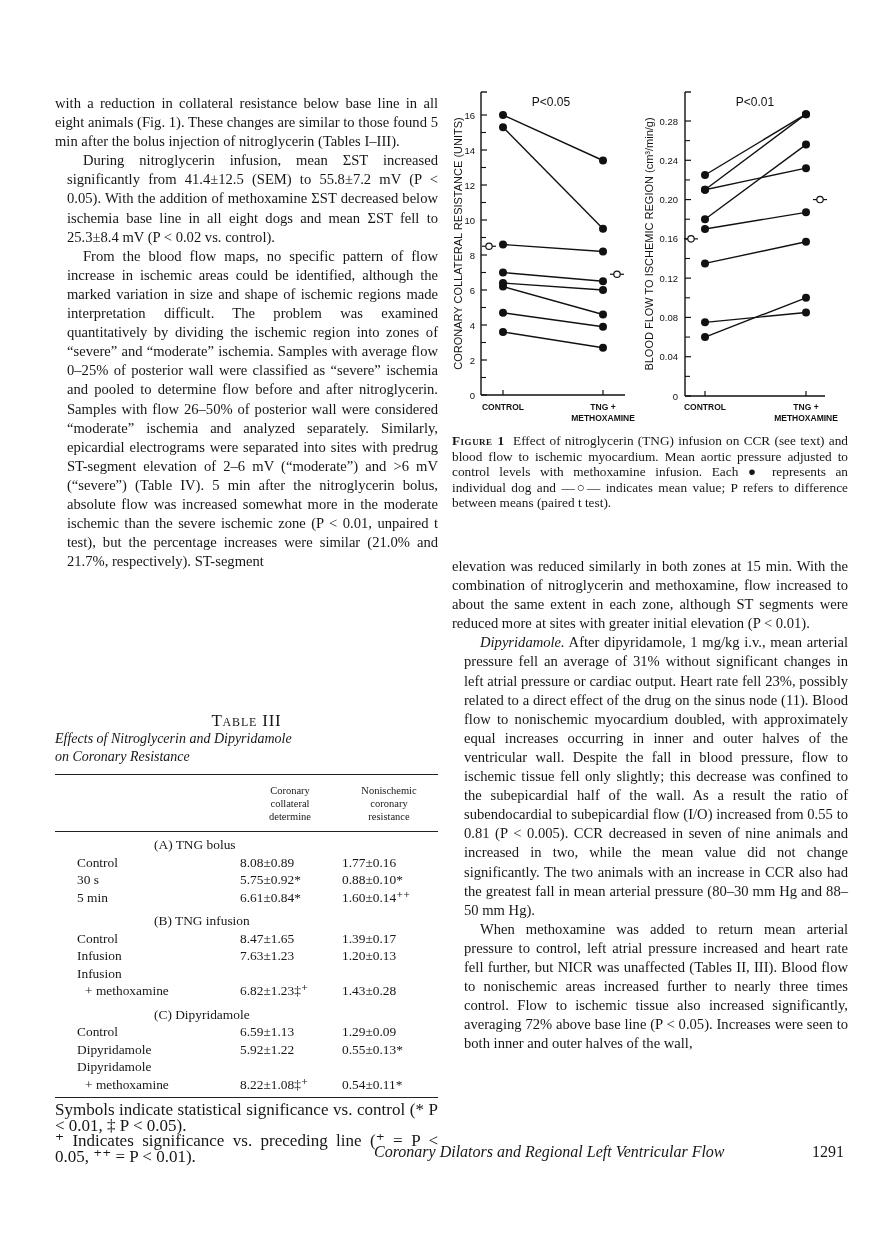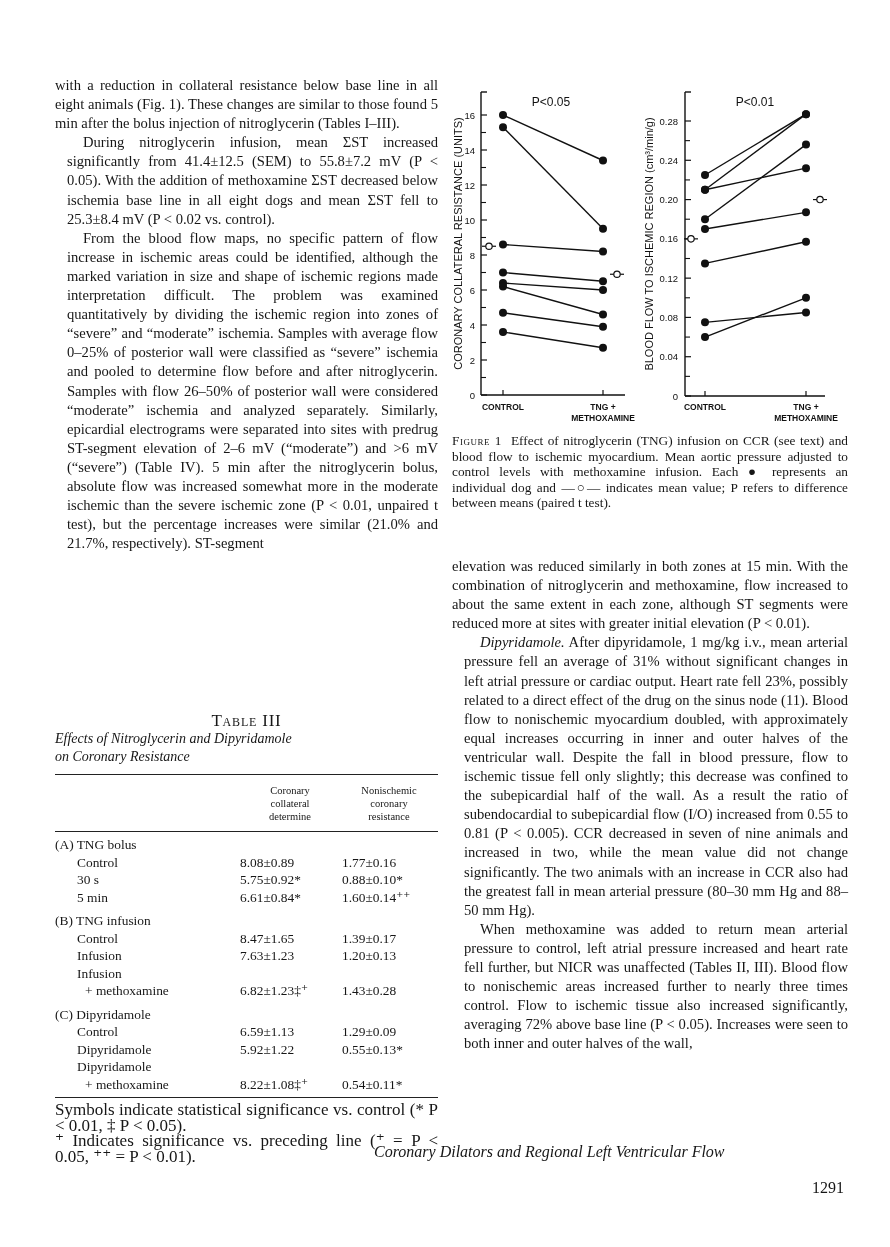--- a/index.html
+++ b/index.html
@@ -1,45 +1,45 @@
 <!DOCTYPE html>
 <html><head>
 <meta charset="utf-8">
 <style>
   html, body { margin: 0; padding: 0; background: #ffffff; }
   body { width: 890px; height: 1247px; position: relative; overflow: hidden; color: #161616;
          font-family: "Liberation Serif", "DejaVu Serif", serif; }
   .col { position: absolute; font-size: 14.6px; line-height: 19.1px; text-align: justify; }
   .col p { margin: 0; text-indent: 0; }
   .col p.ind { text-indent: 16px; margin-left: 12px; }
-  #left-col { left: 55px; top: 76px; width: 383px; }
+  #left-col { left: 55px; top: 94px; width: 383px; }
   #right-col { left: 452px; top: 557px; width: 396px; }
   .caption { position: absolute; left: 452px; top: 433px; width: 396px; font-size: 13.3px; line-height: 15.6px; text-align: justify; }
-  .caption .sc { font-variant: small-caps; letter-spacing: 0.5px; }
+  .caption .sc { font-variant: small-caps; letter-spacing: 0.5px; font-weight: bold; }
   .table-wrap { position: absolute; left: 55px; top: 672px; width: 383px; font-size: 13.4px; }
   .t-title { text-align: center; font-variant: small-caps; font-size: 17px; letter-spacing: 0.8px; line-height: 18px; margin-top: 40px; }
   .t-sub { text-align: left; font-style: italic; font-size: 14px; line-height: 18px; }
   .rule-top { border-top: 1.6px solid #222; margin-top: 8px; }
   .rule-mid { border-top: 1.6px solid #222; }
   .t-head { display: flex; height: 56px; align-items: center; font-size: 10.5px; line-height: 13px; }
   .t-head .h1 { width: 185px; }
   .t-head .h2 { width: 100px; text-align: center; }
   .t-head .h3 { width: 98px; text-align: center; }
-  .t-row { display: flex; line-height: 17.5px; }
+  .t-row { display: flex; line-height: 17.5px; justify-content: center; }
   .t-row .c1 { width: 185px; }
   .t-row .c2 { width: 102px; }
   .t-row .c3 { width: 96px; }
   .t-row.sec .c1 { padding-left: 0; }
   .t-row.sub .c1 { padding-left: 22px; box-sizing: border-box; }
   .t-row.subsub .c1 { padding-left: 30px; box-sizing: border-box; }
   .t-gap { height: 6px; }
   .t-notes { font-size: 17px; line-height: 15.5px; text-align: justify; margin-top: 4px; }
   .footer { position: absolute; top: 1143px; left: 374px; width: 470px; font-size: 16px; }
   .footer .ft { font-style: italic; position: absolute; left: 0; }
-  .footer .pg { position: absolute; right: 0; margin-top: 36px; }
+  .footer .pg { position: absolute; right: 0; }
   svg text { font-family: "Liberation Sans", "DejaVu Sans", sans-serif; fill: #111; }
 </style>
 </head>
 <body>
 
 <div id="left-col" class="col">
   <p>with a reduction in collateral resistance below base line in all eight animals (Fig. 1). These changes are similar to those found 5 min after the bolus injection of nitroglycerin (Tables I–III).</p>
   <p class="ind">During nitroglycerin infusion, mean ΣST increased significantly from 41.4±12.5 (SEM) to 55.8±7.2 mV (P &lt; 0.05). With the addition of methoxamine ΣST decreased below ischemia base line in all eight dogs and mean ΣST fell to 25.3±8.4 mV (P &lt; 0.02 vs. control).</p>
   <p class="ind">From the blood flow maps, no specific pattern of flow increase in ischemic areas could be identified, although the marked variation in size and shape of ischemic regions made interpretation difficult. The problem was examined quantitatively by dividing the ischemic region into zones of “severe” and “moderate” ischemia. Samples with average flow 0–25% of posterior wall were classified as “severe” ischemia and pooled to determine flow before and after nitroglycerin. Samples with flow 26–50% of posterior wall were considered “moderate” ischemia and analyzed separately. Similarly, epicardial electrograms were separated into sites with predrug ST-segment elevation of 2–6 mV (“moderate”) and &gt;6 mV (“severe”) (Table IV). 5 min after the nitroglycerin bolus, absolute flow was increased somewhat more in the moderate ischemic than the severe ischemic zone (P &lt; 0.01, unpaired t test), but the percentage increases were similar (21.0% and 21.7%, respectively). ST-segment</p>
 </div>

